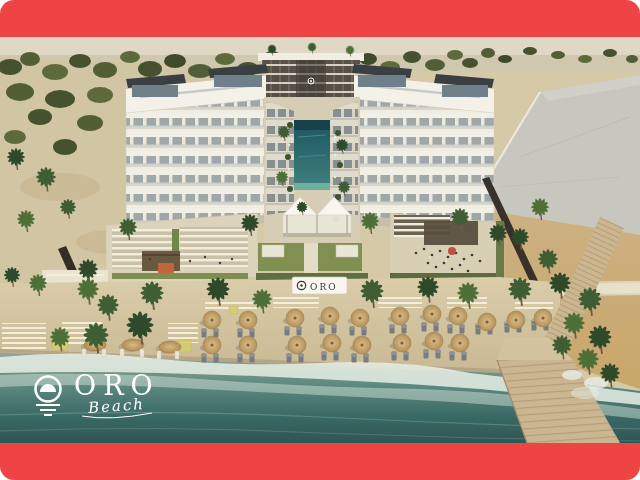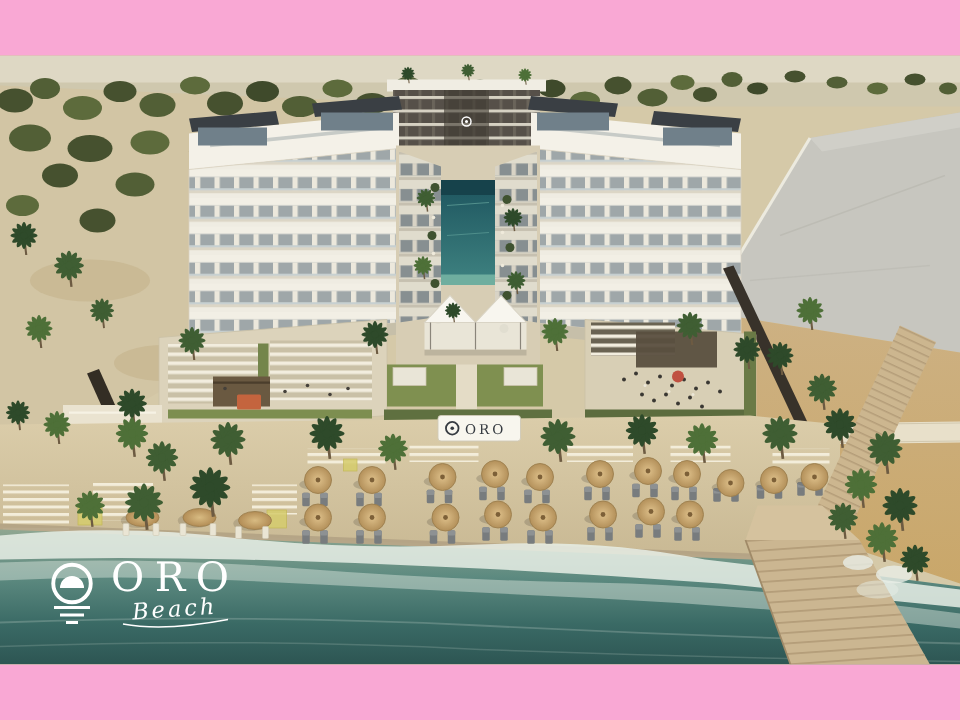--- a/index.html
+++ b/index.html
@@ -1,17 +1,17 @@
 <!DOCTYPE html>
 <html><head>
 <meta charset="utf-8">
 <style>
   html,body{margin:0;padding:0;background:#ffffff;}
-  .frame{position:relative;width:640px;height:480px;background:#f9a8d4;overflow:hidden;
-         font-family:"Liberation Sans",sans-serif;}
+  .frame{position:relative;width:640px;height:480px;background:#ef4444;overflow:hidden;
+         font-family:"Liberation Sans",sans-serif;border-radius:14px;}
   .scene{position:absolute;left:0;top:37px;width:640px;height:406px;background:#d5c9a8;overflow:hidden;}
   .scene svg{display:block;}
   .logo{position:absolute;left:28px;top:336px;display:flex;align-items:flex-start;gap:6px;color:#ffffff;}
   .logo-texts{display:flex;flex-direction:column;align-items:center;}
   .logo-main{font-family:"DejaVu Serif","Liberation Serif",serif;font-size:27px;line-height:26px;
              letter-spacing:7px;font-weight:normal;}
   .logo-sub{font-family:"DejaVu Serif","Liberation Serif",serif;font-style:italic;font-size:15px;
             letter-spacing:2px;margin-top:-2px;transform:rotate(-4deg);}
   .flourish{margin-top:-4px;}
 </style>

